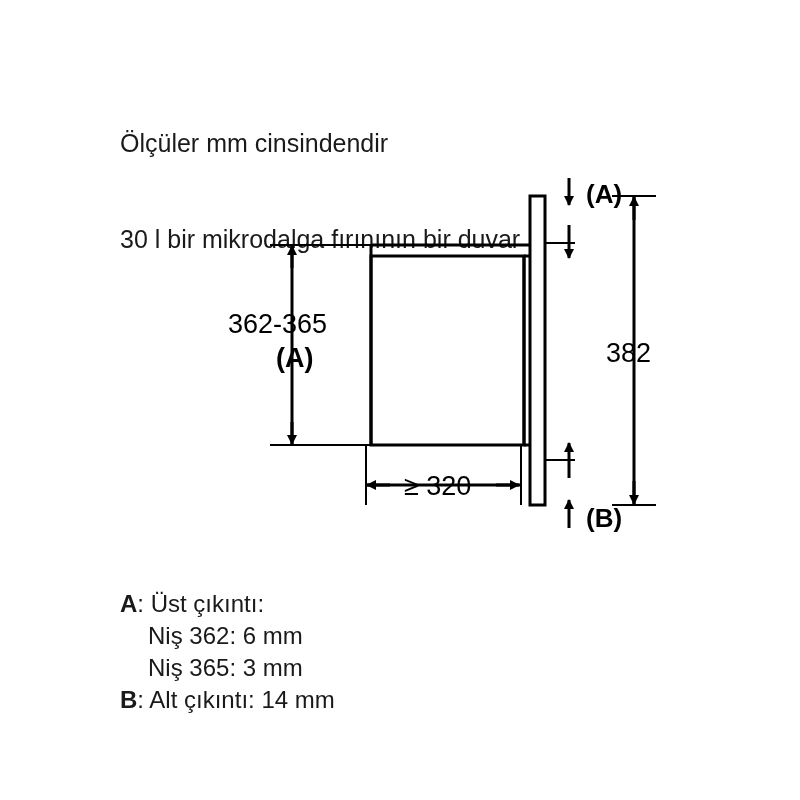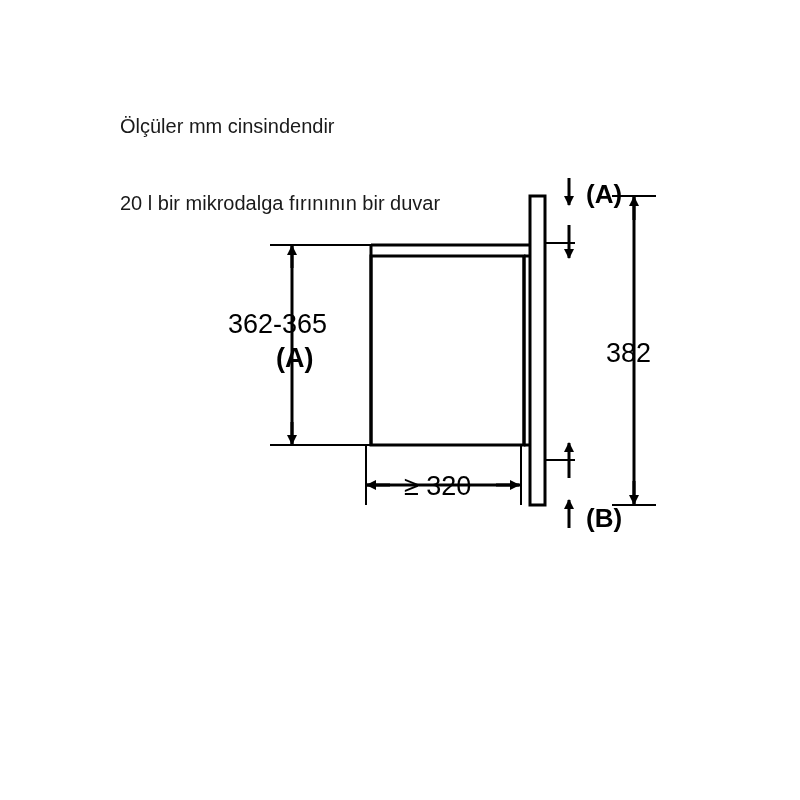--- a/index.html
+++ b/index.html
@@ -17,21 +17,21 @@
   }
   #page {
     position: absolute;
     inset: 0;
   }
   .title-block {
     position: absolute;
     left: 120px;
     top: 62px;
     width: 620px;
-    font-size: 20px;
+    font-size: 25px;
     line-height: 1.29;
     color: #1a1a1a;
     white-space: pre-wrap;
   }
   .title-line {
     display: block;
   }
   svg.diagram {
     position: absolute;
     left: 0;
@@ -60,21 +60,21 @@
     width: 28px;
   }
 </style>
 </head>
 <body>
 
 <div id="page">
 
   <div class="title-block">
     <span class="title-line">Ölçüler mm cinsindendir</span>
-    <span class="title-line">20 l bir mikrodalga fırınının bir duvar</span>
+    <span class="title-line">30 l bir mikrodalga fırınının bir duvar</span>
   </div>
 
   <svg class="diagram" viewBox="0 0 800 800">
     <defs>
       <marker id="arrHead" markerWidth="12" markerHeight="12" refX="9" refY="5" orient="auto" markerUnits="userSpaceOnUse">
         <path d="M0,0 L10,5 L0,10 z" fill="#000"></path>
       </marker>
     </defs>
 
     <g fill="none" stroke="#000" stroke-width="3">
@@ -131,14 +131,20 @@
     <g stroke="#000" stroke-width="3" fill="none">
       <line x1="366" y1="485" x2="520" y2="485"></line>
       <line x1="390" y1="485" x2="367" y2="485" marker-end="url(#arrHead)"></line>
       <line x1="496" y1="485" x2="519" y2="485" marker-end="url(#arrHead)"></line>
       <line x1="366" y1="445" x2="366" y2="505" stroke-width="2"></line>
       <line x1="521" y1="445" x2="521" y2="505" stroke-width="2"></line>
     </g>
     <text x="404" y="495" font-family="Liberation Sans, sans-serif" font-size="27" fill="#000">≥ 320</text>
   </svg>
 
+  <div class="legend">
+    <span class="legend-row"><b>A</b><span>: </span><span>Üst çıkıntı:</span></span>
+    <span class="legend-row"><span class="indent"></span><span>Niş 362: 6 mm</span></span>
+    <span class="legend-row"><span class="indent"></span><span>Niş 365: 3 mm</span></span>
+    <span class="legend-row"><b>B</b><span>: </span><span>Alt çıkıntı: 14 mm</span></span>
+  </div>
 
 </div>
 
 </body></html>

